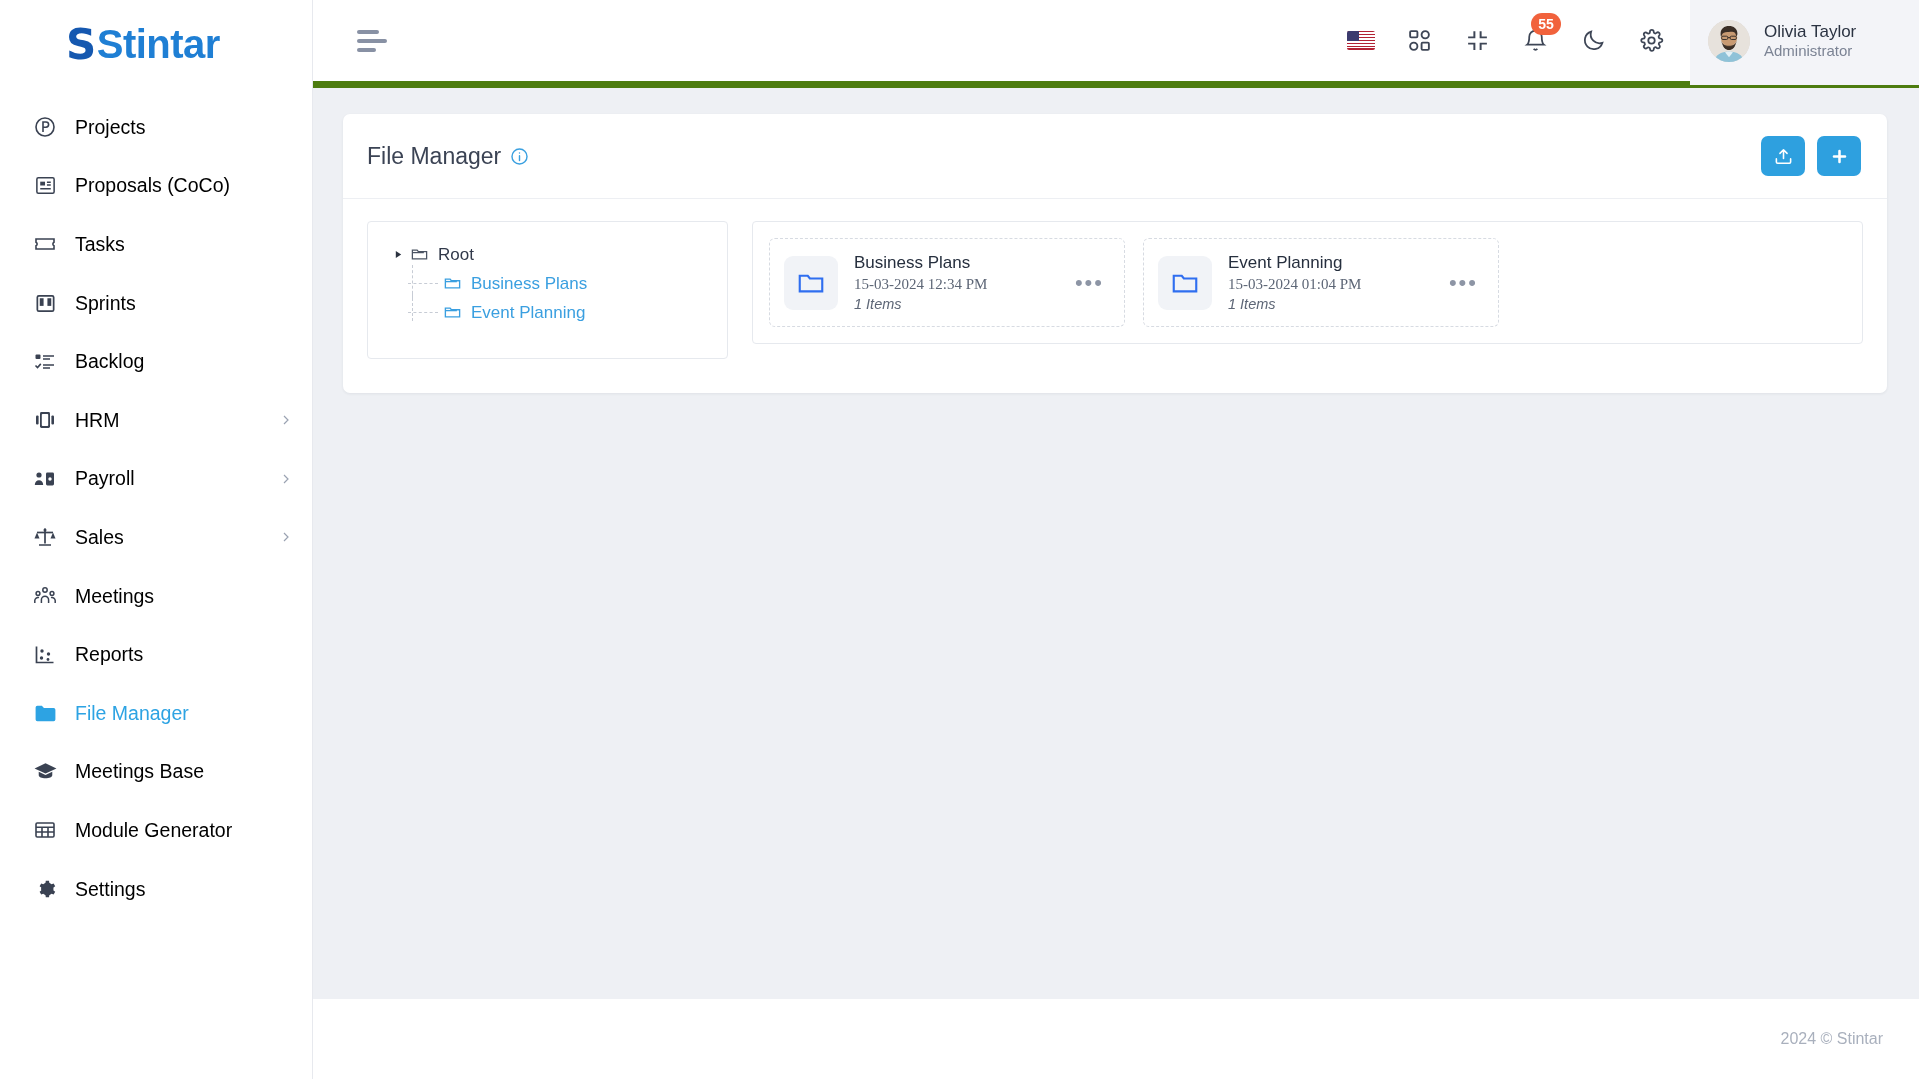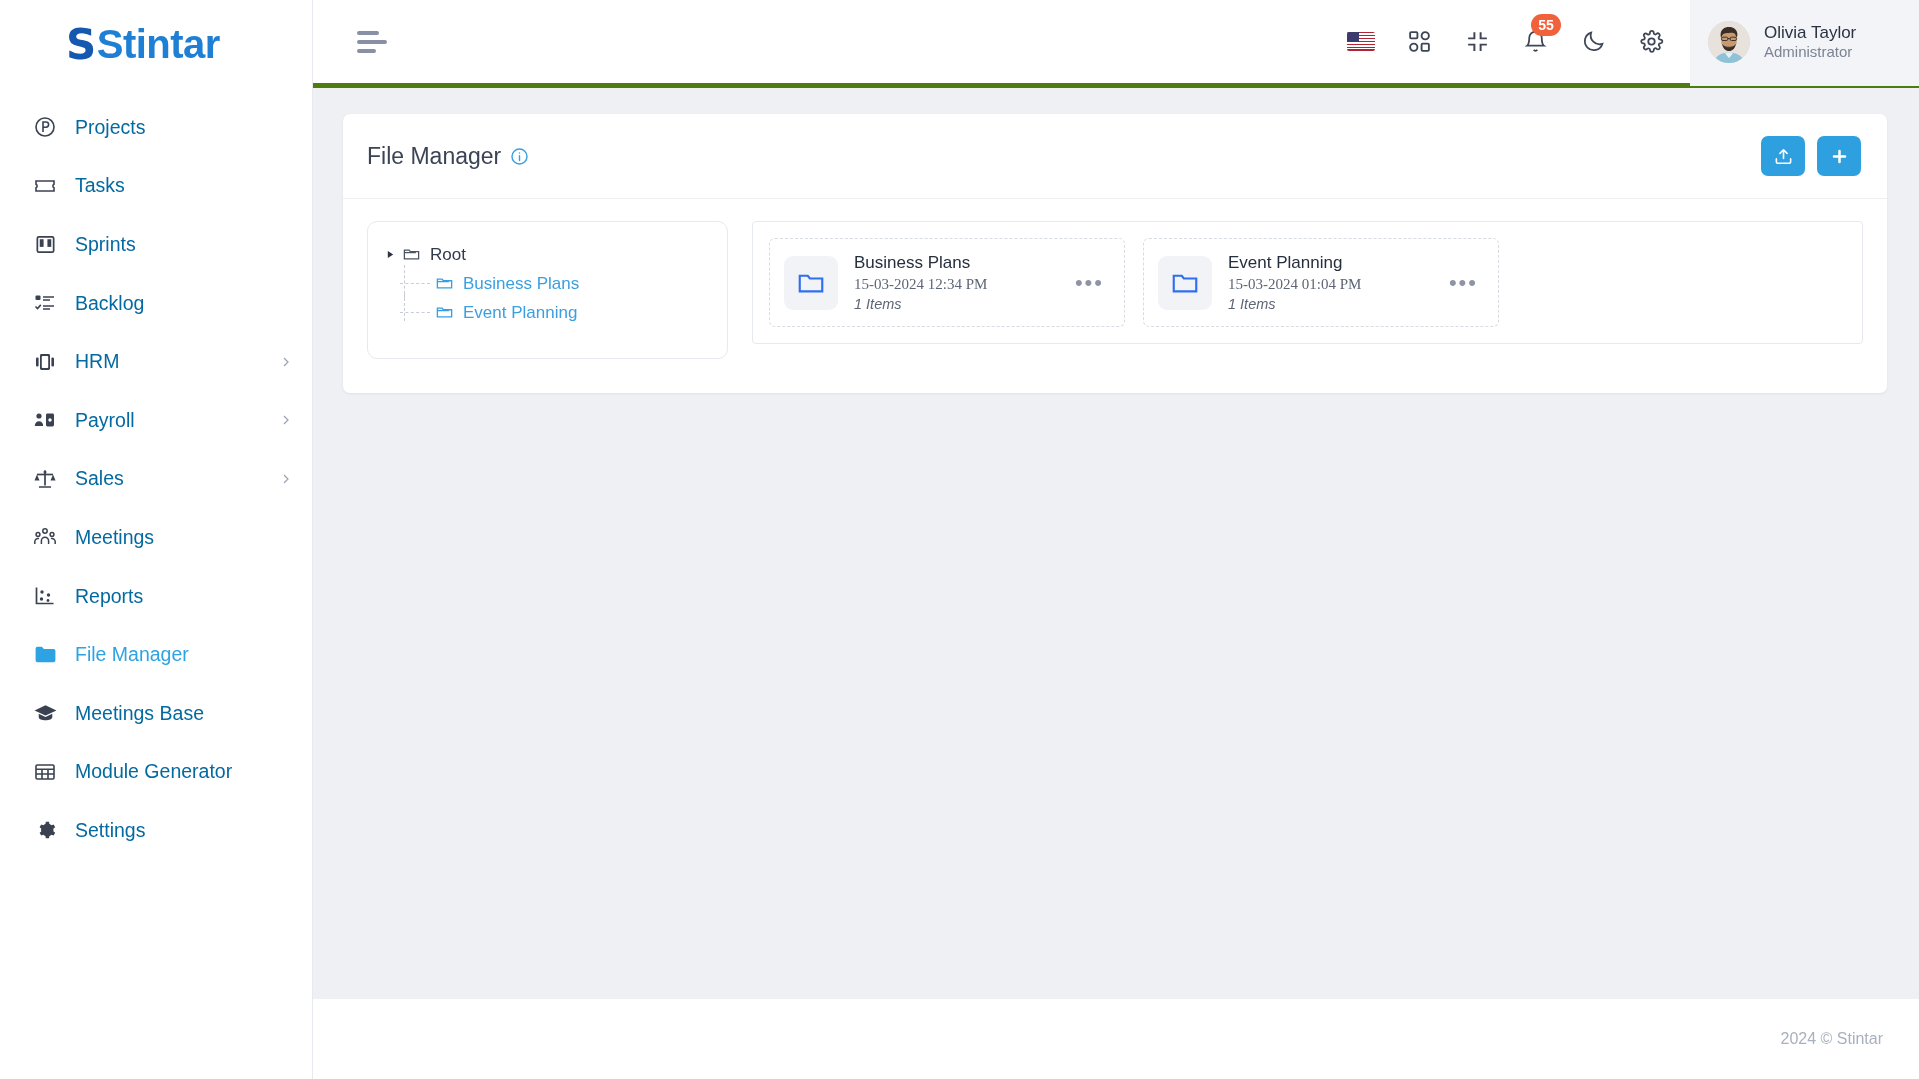--- a/index.html
+++ b/index.html
@@ -30,21 +30,21 @@
   }
   .logo-s {
     font-size: 42px; font-weight: 800; color: #1558b0;
     margin-right: 1px;
     font-family: "DejaVu Sans", sans-serif;
   }
   .nav { padding-top: 10px; flex: 1; }
   .nav-item {
     display: flex; align-items: center;
     height: 58.6px; padding-left: 32px; padding-right: 20px;
-    color: #0369a1; font-size: 19.5px;
+    color: #000000; font-size: 19.5px;
     cursor: pointer; position: relative;
   }
   .nav-item .ico {
     width: 26px; height: 26px; margin-right: 17px;
     display: flex; align-items: center; justify-content: center;
     flex: 0 0 26px;
   }
   .nav-item .ico svg { display: block; }
   .nav-item.active { color: #2da3e3; }
   .nav-item .chev {
@@ -55,21 +55,21 @@
   .nav-label { white-space: nowrap; }
 
   
   .main {
     flex: 1; display: flex; flex-direction: column;
     height: 1079px; background: #eef0f4;
   }
   .topbar {
     height: 88px; background: #ffffff;
     display: flex; align-items: center;
-    border-bottom: 5px solid #4d7c0f;
+    border-bottom: 7px solid #4d7c0f;
   }
   .hamburger {
     margin-left: 44px; width: 32px; height: 26px;
     display: flex; flex-direction: column; justify-content: center;
     gap: 5px; cursor: pointer;
   }
   .hamburger span { display: block; height: 4px; border-radius: 2px; background: #8891a4; }
   .hamburger span:nth-child(1) { width: 22px; }
   .hamburger span:nth-child(2) { width: 30px; }
   .hamburger span:nth-child(3) { width: 19px; }
@@ -129,22 +129,22 @@
   .btn-sq {
     width: 44px; height: 40px; border-radius: 7px;
     background: #2ea0df; border: none; cursor: pointer;
     display: flex; align-items: center; justify-content: center;
     color: #fff;
   }
   .card-body { padding: 22px 24px 34px 24px; display: flex; gap: 24px; align-items: flex-start; }
 
   .tree-panel {
     width: 361px; min-width: 361px;
-    border: 1px solid #e6e9ee; border-radius: 10px;
-    padding: 18px 14px 22px 14px; min-height: 138px;
+    border: 1px solid #e6e9ee; border-radius: 4px;
+    padding: 18px 14px 22px 22px; min-height: 138px;
   }
   .tree-row { display: flex; align-items: center; height: 29px; font-size: 17px; }
   .tree-root { color: #31394a; padding-left: 4px; }
   .tree-caret { width: 16px; display: flex; align-items: center; color: #2b3240; }
   .folder-ic { width: 19px; height: 19px; margin-right: 9px; flex: 0 0 19px; }
   .tree-child { color: #3a9fe0; padding-left: 18px; position: relative; }
   .tree-child .dashes {
     width: 30px; height: 1px; margin-right: 5px;
     border-top: 1px dashed #c7ccd5;
   }
@@ -200,20 +200,30 @@
       <div class="nav-item">
         <span class="ico">
           <svg width="24" height="24" viewBox="0 0 24 24" fill="none" stroke="#3a4252" stroke-width="1.6">
             <circle cx="12" cy="12" r="9"></circle>
             <path d="M10 17V7h3a2.6 2.6 0 0 1 0 5.2h-3" stroke-width="1.6"></path>
           </svg>
         </span>
         <span class="nav-label">Projects</span>
       </div>
 
+      <div class="nav-item">
+        <span class="ico">
+          <svg width="23" height="23" viewBox="0 0 24 24" fill="none" stroke="#3a4252" stroke-width="1.6">
+            <rect x="3" y="4" width="18" height="16" rx="1.5"></rect>
+            <rect x="6.5" y="8" width="5" height="4" fill="#3a4252" stroke="none"></rect>
+            <path d="M13.5 8.5h4M13.5 11.5h4M6.5 15.5h11"></path>
+          </svg>
+        </span>
+        <span class="nav-label">Proposals (CoCo)</span>
+      </div>
 
 
       <div class="nav-item">
         <span class="ico">
           <svg width="24" height="24" viewBox="0 0 24 24" fill="none" stroke="#3a4252" stroke-width="1.6">
             <path d="M3 7h18v3.2a2 2 0 0 0 0 3.6V17H3v-3.2a2 2 0 0 0 0-3.6V7z"></path>
           </svg>
         </span>
         <span class="nav-label">Tasks</span>
       </div>

